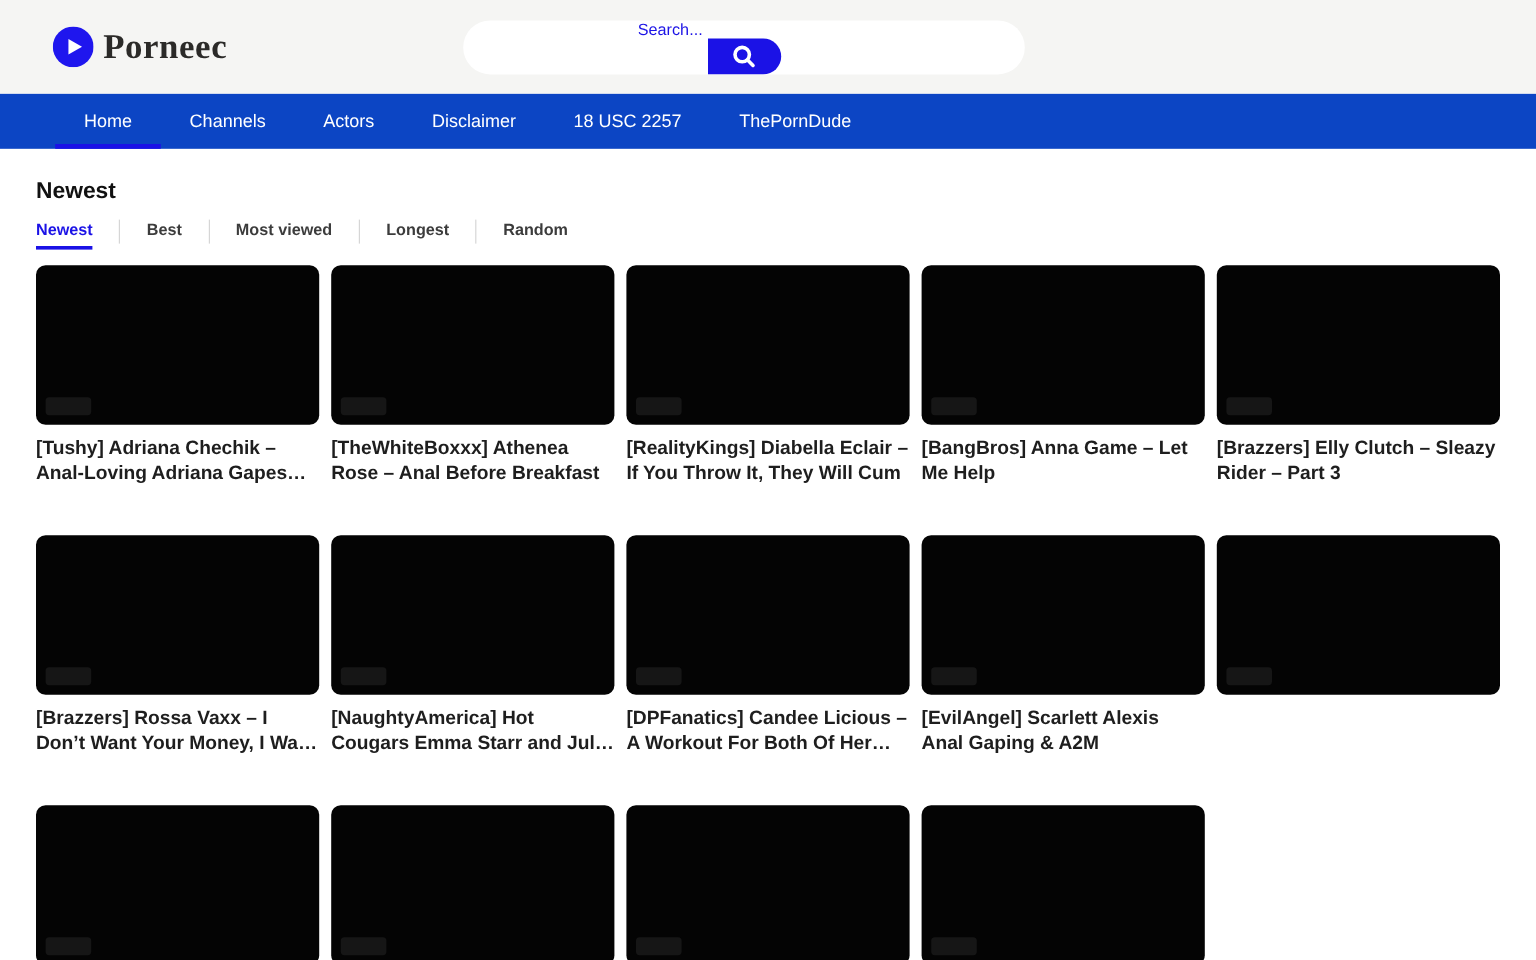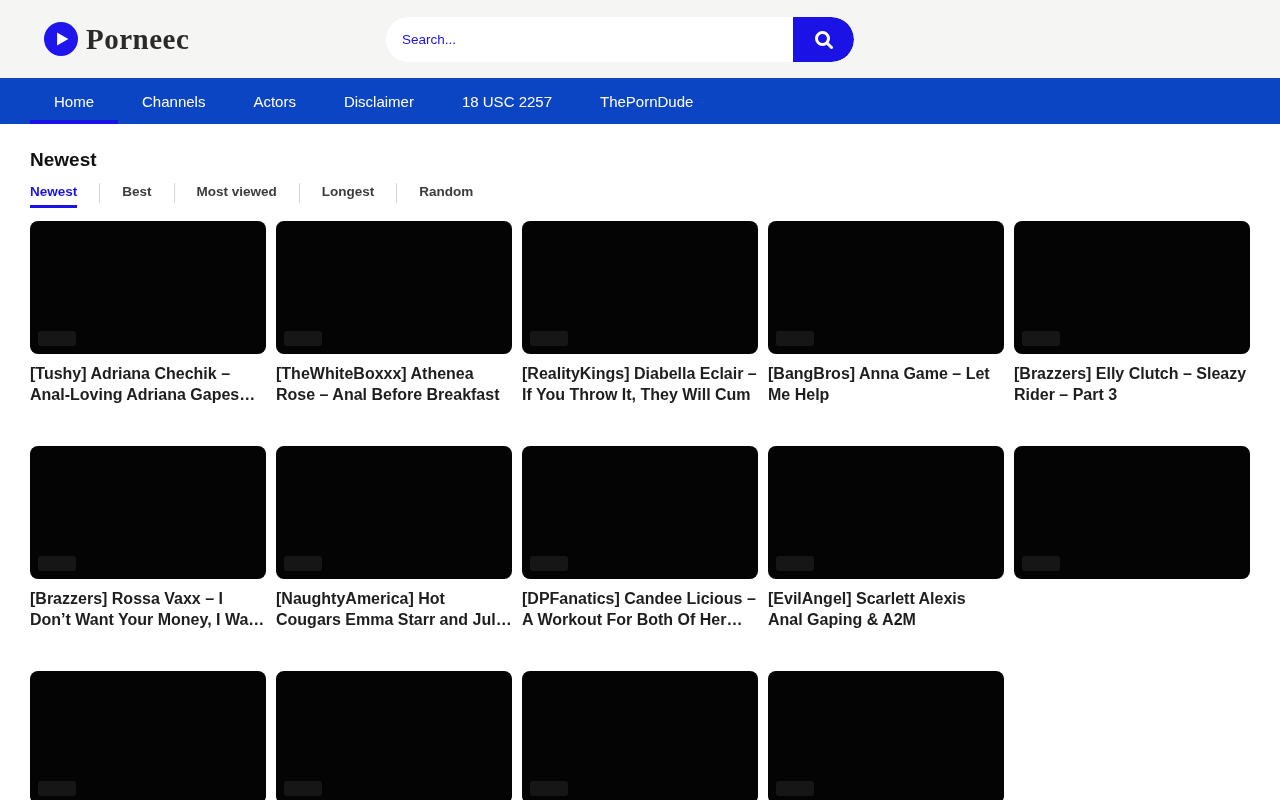--- a/index.html
+++ b/index.html
@@ -13,30 +13,30 @@
   html,body{width:1280px;height:800px;overflow:hidden;background:#fff;
     font-family:"Liberation Sans", sans-serif;}
 
   
   .header{position:relative;height:78px;background:var(--header-bg);}
   .brand{position:absolute;left:44px;top:22px;display:flex;align-items:center;gap:8px;cursor:pointer;}
   .brand-icon{width:34px;height:34px;display:block;}
   .brand-text{font-family:"Liberation Serif", serif;font-weight:700;font-size:29px;color:#2b2a28;letter-spacing:.5px;}
 
   .search{position:absolute;left:386px;top:17px;width:468px;height:45px;
-    background:#fff;border-radius:23px;display:flex;align-items:center;overflow:hidden;}
+    background:#fff;border-radius:23px;display:flex;align-items:center;overflow:hidden;flex-direction:column;}
   .search-input{flex:1;height:100%;border:none;outline:none;padding:0 16px;
     font-size:13.5px;color:var(--accent);background:transparent;font-family:"Liberation Sans", sans-serif;}
   .search-input::placeholder{color:var(--accent);opacity:1;}
   .search-btn{width:61px;height:100%;border:none;background:var(--accent);
     border-radius:0 23px 23px 0;cursor:pointer;display:flex;align-items:center;justify-content:center;}
 
   
   .nav{height:46px;background:var(--nav-bg);}
-  .nav ul{list-style:none;display:flex;height:100%;padding-left:30px;}
+  .nav ul{list-style:none;display:flex;height:100%;padding-left:46px;}
   .nav li{position:relative;height:100%;display:flex;align-items:center;
     padding:0 24px;color:#fff;font-size:15px;cursor:pointer;white-space:nowrap;}
   .nav li.active::after{content:"";position:absolute;left:0;right:0;bottom:0;height:4px;background:var(--accent);}
 
   
   .main{padding:0 30px;}
   .page-title{margin-top:25px;font-size:19px;font-weight:700;color:#111;}
 
   .tabs{list-style:none;display:flex;align-items:flex-start;margin-top:12px;}
   .tab{position:relative;padding:0 22px;font-size:13.5px;font-weight:700;color:#3c3c3c;cursor:pointer;line-height:18px;}

